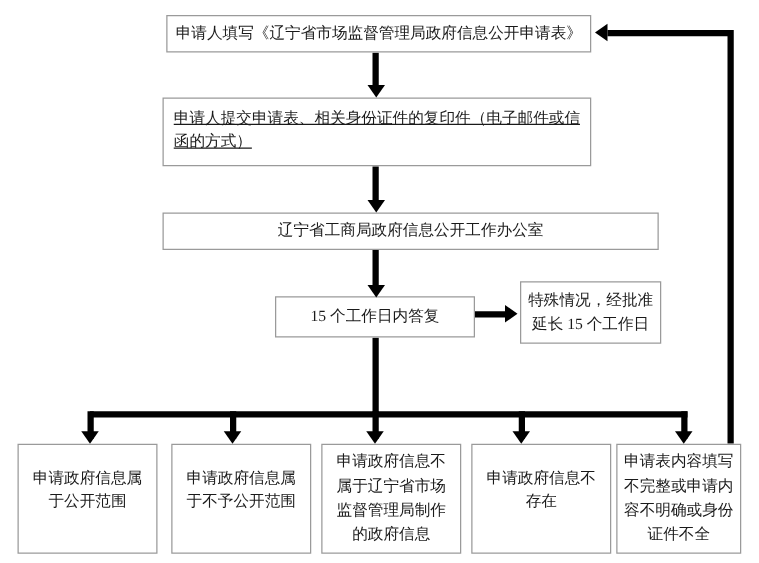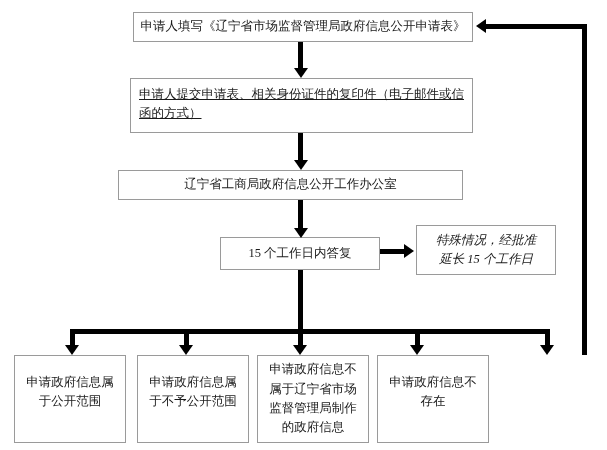--- a/index.html
+++ b/index.html
@@ -110,37 +110,37 @@
   <div class="arrow-down" style="left:294px; top:68px;"></div>
 
   <div class="box left-align" style="left:130px; top:78px; width:343px; height:55px;">
     <span class="box-text">申请人提交申请表、相关身份证件的复印件（电子邮件或信函的方式）</span>
   </div>
   <span class="pilcrow" style="position:absolute; left:253px; top:113px;">↵</span>
 
   <div class="vline" style="left:298px; top:133px; height:30px;"></div>
   <div class="arrow-down" style="left:294px; top:160px;"></div>
 
-  <div class="box" style="left:118px; top:170px; width:345px; height:30px;">
+  <div class="box" style="left:130px; top:170px; width:397px; height:30px;">
     <span class="box-text">辽宁省工商局政府信息公开工作办公室</span>
   </div>
   <span class="pilcrow" style="position:absolute; left:412px; top:178px;">↵</span>
 
   <div class="vline" style="left:298px; top:200px; height:33px;"></div>
   <div class="arrow-down" style="left:294px; top:228px;"></div>
 
   <div class="box" style="left:220px; top:237px; width:160px; height:33px;">
     <span class="box-text">15 个工作日内答复</span>
   </div>
   <span class="pilcrow" style="position:absolute; left:345px; top:246px;">↵</span>
 
   <div class="hline" style="left:380px; top:249px; width:26px;"></div>
   <div class="arrow-right" style="left:404px; top:244px;"></div>
 
-  <div class="box" style="left:416px; top:225px; width:140px; height:50px;font-style:italic;">
+  <div class="box" style="left:416px; top:225px; width:113px; height:50px;">
     <span class="box-text">特殊情况，经批准
 延长 15 个工作日</span>
   </div>
   <span class="pilcrow" style="position:absolute; left:521px; top:256px;">↵</span>
 
   <div class="vline" style="left:298px; top:270px; height:62px;"></div>
 
   <div class="hline" style="left:72px; top:329px; width:478px;"></div>
 
   <div class="vline" style="left:70px; top:329px; height:22px;"></div>
@@ -180,14 +180,20 @@
 监督管理局制作
 的政府信息</span>
   </div>
 
   <div class="box top-align" style="left:377px; top:355px; width:112px; height:88px;">
     <span class="box-text">申请政府信息不
 存在</span>
   </div>
   <span class="pilcrow" style="position:absolute; left:430px; top:362px;">↵</span>
 
+  <div class="box" style="left:493px; top:355px; width:100px; height:88px;">
+    <span class="box-text">申请表内容填写
+不完整或申请内
+容不明确或身份
+证件不全</span>
+  </div>
 
 </div>
 
 </body></html>

